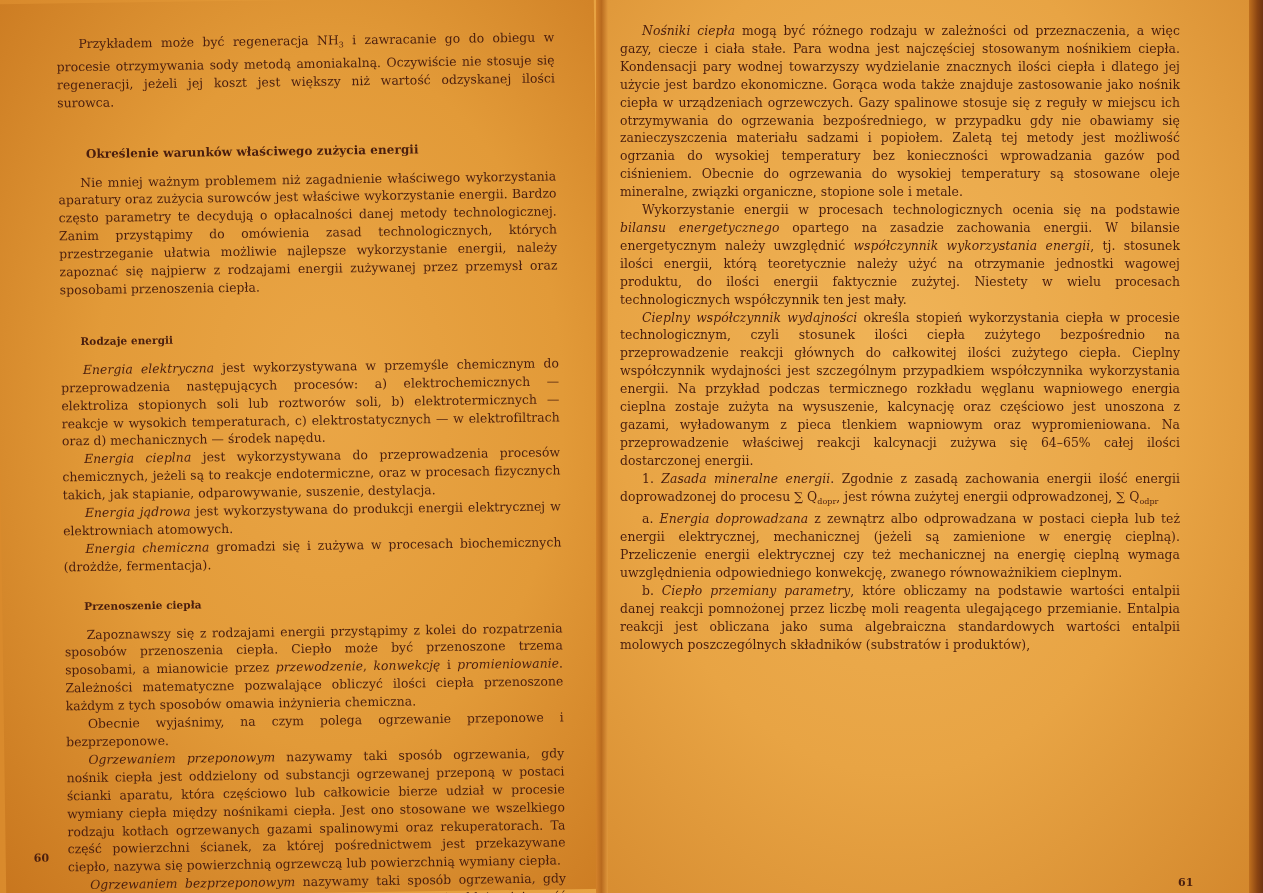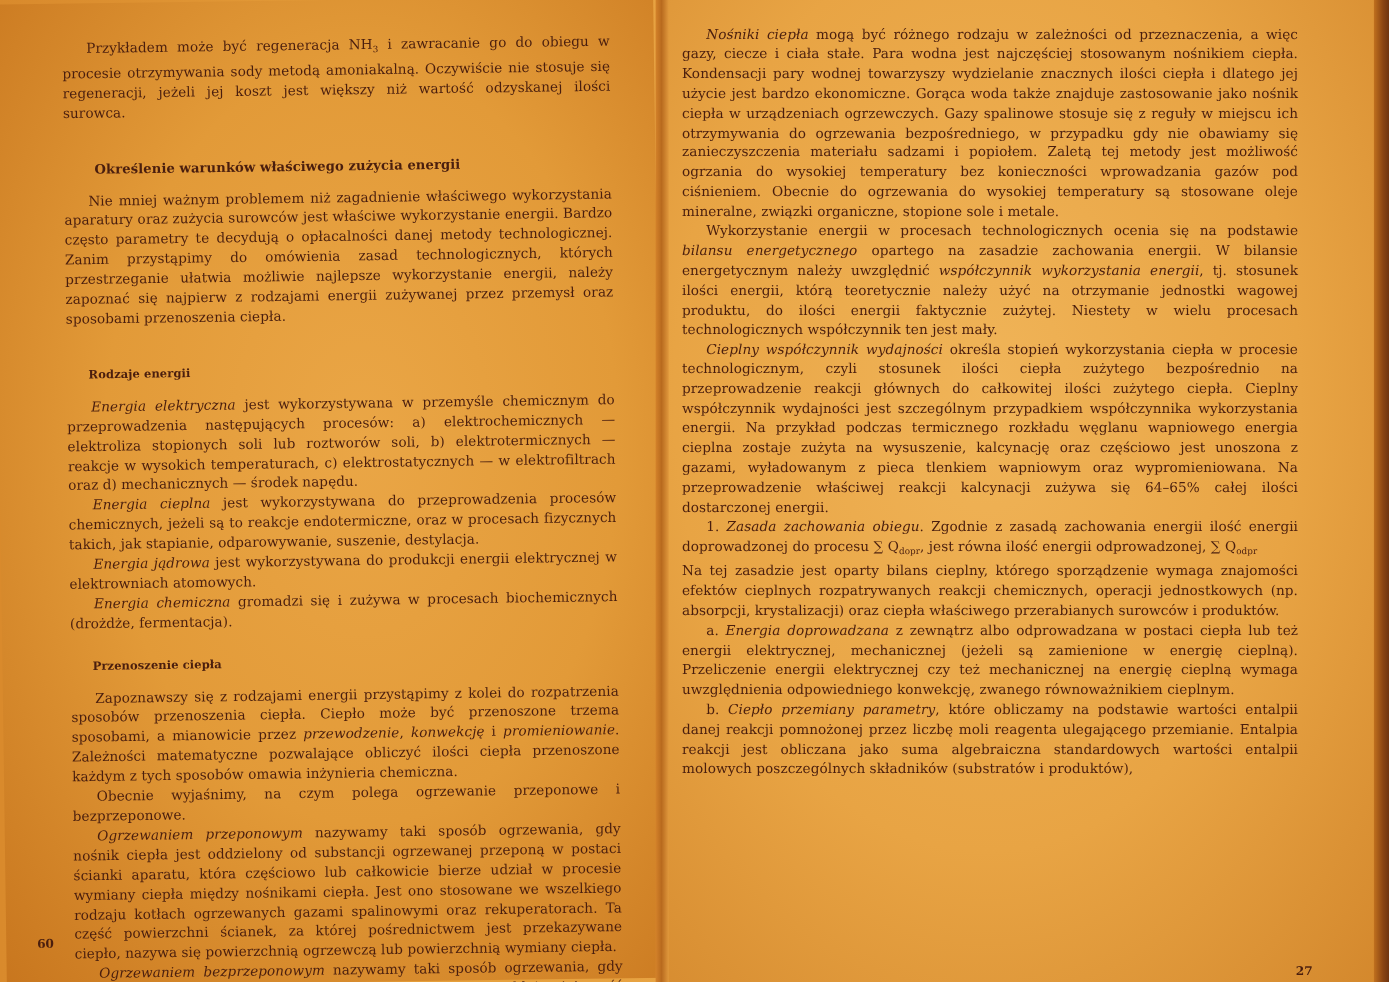--- a/index.html
+++ b/index.html
@@ -145,22 +145,21 @@
     <div class="page-number" style="left:28px; top:848px;">60</div>
   </div>
 
   <div class="spine"></div>
 
   <div class="page page-right">
     <div class="text-block" style="top:22px;">
       <p class="indent"><em>Nośniki ciepła</em><span> mogą być różnego rodzaju w zależności od przeznaczenia, a więc gazy, ciecze i ciała stałe. Para wodna jest najczęściej stosowanym nośnikiem ciepła. Kondensacji pary wodnej towarzyszy wydzielanie znacznych ilości ciepła i dlatego jej użycie jest bardzo ekonomiczne. Gorąca woda także znajduje zastosowanie jako nośnik ciepła w urządzeniach ogrzewczych. Gazy spalinowe stosuje się z reguły w miejscu ich otrzymywania do ogrzewania bezpośredniego, w przypadku gdy nie obawiamy się zanieczyszczenia materiału sadzami i popiołem. Zaletą tej metody jest możliwość ogrzania do wysokiej temperatury bez konieczności wprowadzania gazów pod ciśnieniem. Obecnie do ogrzewania do wysokiej temperatury są stosowane oleje mineralne, związki organiczne, stopione sole i metale.</span></p>
       <p class="indent"><span>Wykorzystanie energii w procesach technologicznych ocenia się na podstawie </span><em>bilansu energetycznego</em><span> opartego na zasadzie zachowania energii. W bilansie energetycznym należy uwzględnić </span><em>współczynnik wykorzystania energii</em><span>, tj. stosunek ilości energii, którą teoretycznie należy użyć na otrzymanie jednostki wagowej produktu, do ilości energii faktycznie zużytej. Niestety w wielu procesach technologicznych współczynnik ten jest mały.</span></p>
       <p class="indent"><em>Cieplny współczynnik wydajności</em><span> określa stopień wykorzystania ciepła w procesie technologicznym, czyli stosunek ilości ciepła zużytego bezpośrednio na przeprowadzenie reakcji głównych do całkowitej ilości zużytego ciepła. Cieplny współczynnik wydajności jest szczególnym przypadkiem współczynnika wykorzystania energii. Na przykład podczas termicznego rozkładu węglanu wapniowego energia cieplna zostaje zużyta na wysuszenie, kalcynację oraz częściowo jest unoszona z gazami, wyładowanym z pieca tlenkiem wapniowym oraz wypromieniowana. Na przeprowadzenie właściwej reakcji kalcynacji zużywa się 64–65% całej ilości dostarczonej energii.</span></p>
-      <p class="indent"><span>1. </span><em>Zasada zachowania obiegu</em><span>. Zgodnie z zasadą zachowania energii ilość energii doprowadzonej do procesu </span><span>∑ Q</span><span class="sub">dopr</span><span>, jest równa ilość energii odprowadzonej, </span><span>∑ Q</span><span class="sub">odpr</span></p>
-      <p>Na tej zasadzie jest oparty bilans cieplny, którego sporządzenie wymaga znajomości efektów cieplnych rozpatrywanych reakcji chemicznych, operacji jednostkowych (np. absorpcji, krystalizacji) oraz ciepła właściwego przerabianych surowców i produktów.</p>
+      <p class="indent"><span>1. </span><em>Zasada mineralne energii</em><span>. Zgodnie z zasadą zachowania energii ilość energii doprowadzonej do procesu </span><span>∑ Q</span><span class="sub">dopr</span><span>, jest równa zużytej energii odprowadzonej, </span><span>∑ Q</span><span class="sub">odpr</span></p>
       <p class="indent"><span>a. </span><em>Energia doprowadzana</em><span> z zewnątrz albo odprowadzana w postaci ciepła lub też energii elektrycznej, mechanicznej (jeżeli są zamienione w energię cieplną). Przeliczenie energii elektrycznej czy też mechanicznej na energię cieplną wymaga uwzględnienia odpowiedniego konwekcję, zwanego równoważnikiem cieplnym.</span></p>
       <p class="indent"><span>b. </span><em>Ciepło przemiany parametry</em><span>, które obliczamy na podstawie wartości entalpii danej reakcji pomnożonej przez liczbę moli reagenta ulegającego przemianie. Entalpia reakcji jest obliczana jako suma algebraiczna standardowych wartości entalpii molowych poszczególnych składników (substratów i produktów),</span></p>
     </div>
-    <div class="page-number" style="left:580px; top:876px;">27</div>
+    <div class="page-number" style="left:580px; top:876px;">61</div>
   </div>
 
   <div class="right-edge"></div>
 </div>
 
 </body></html>

